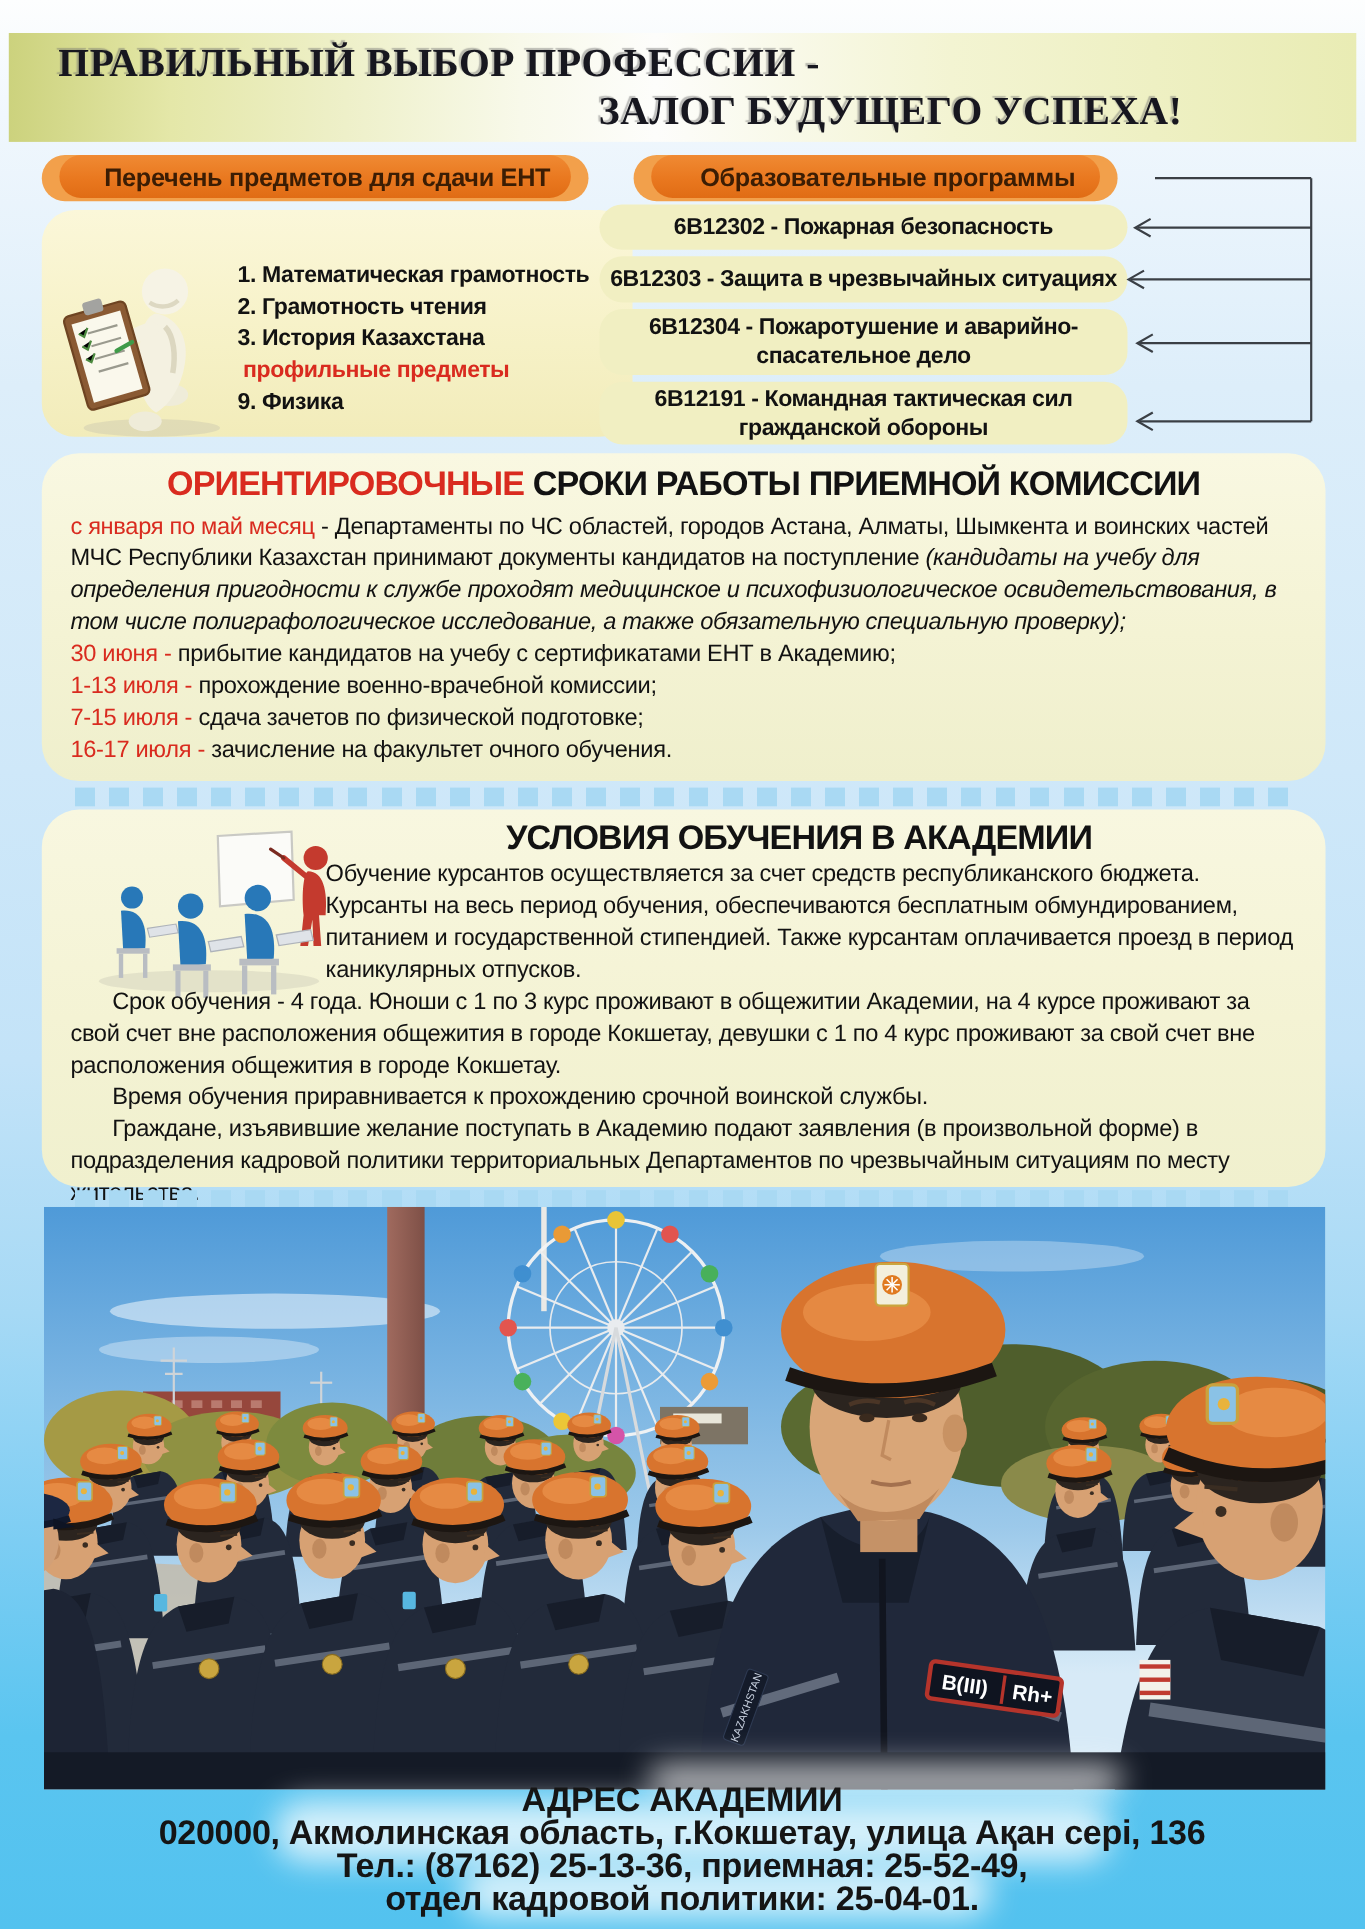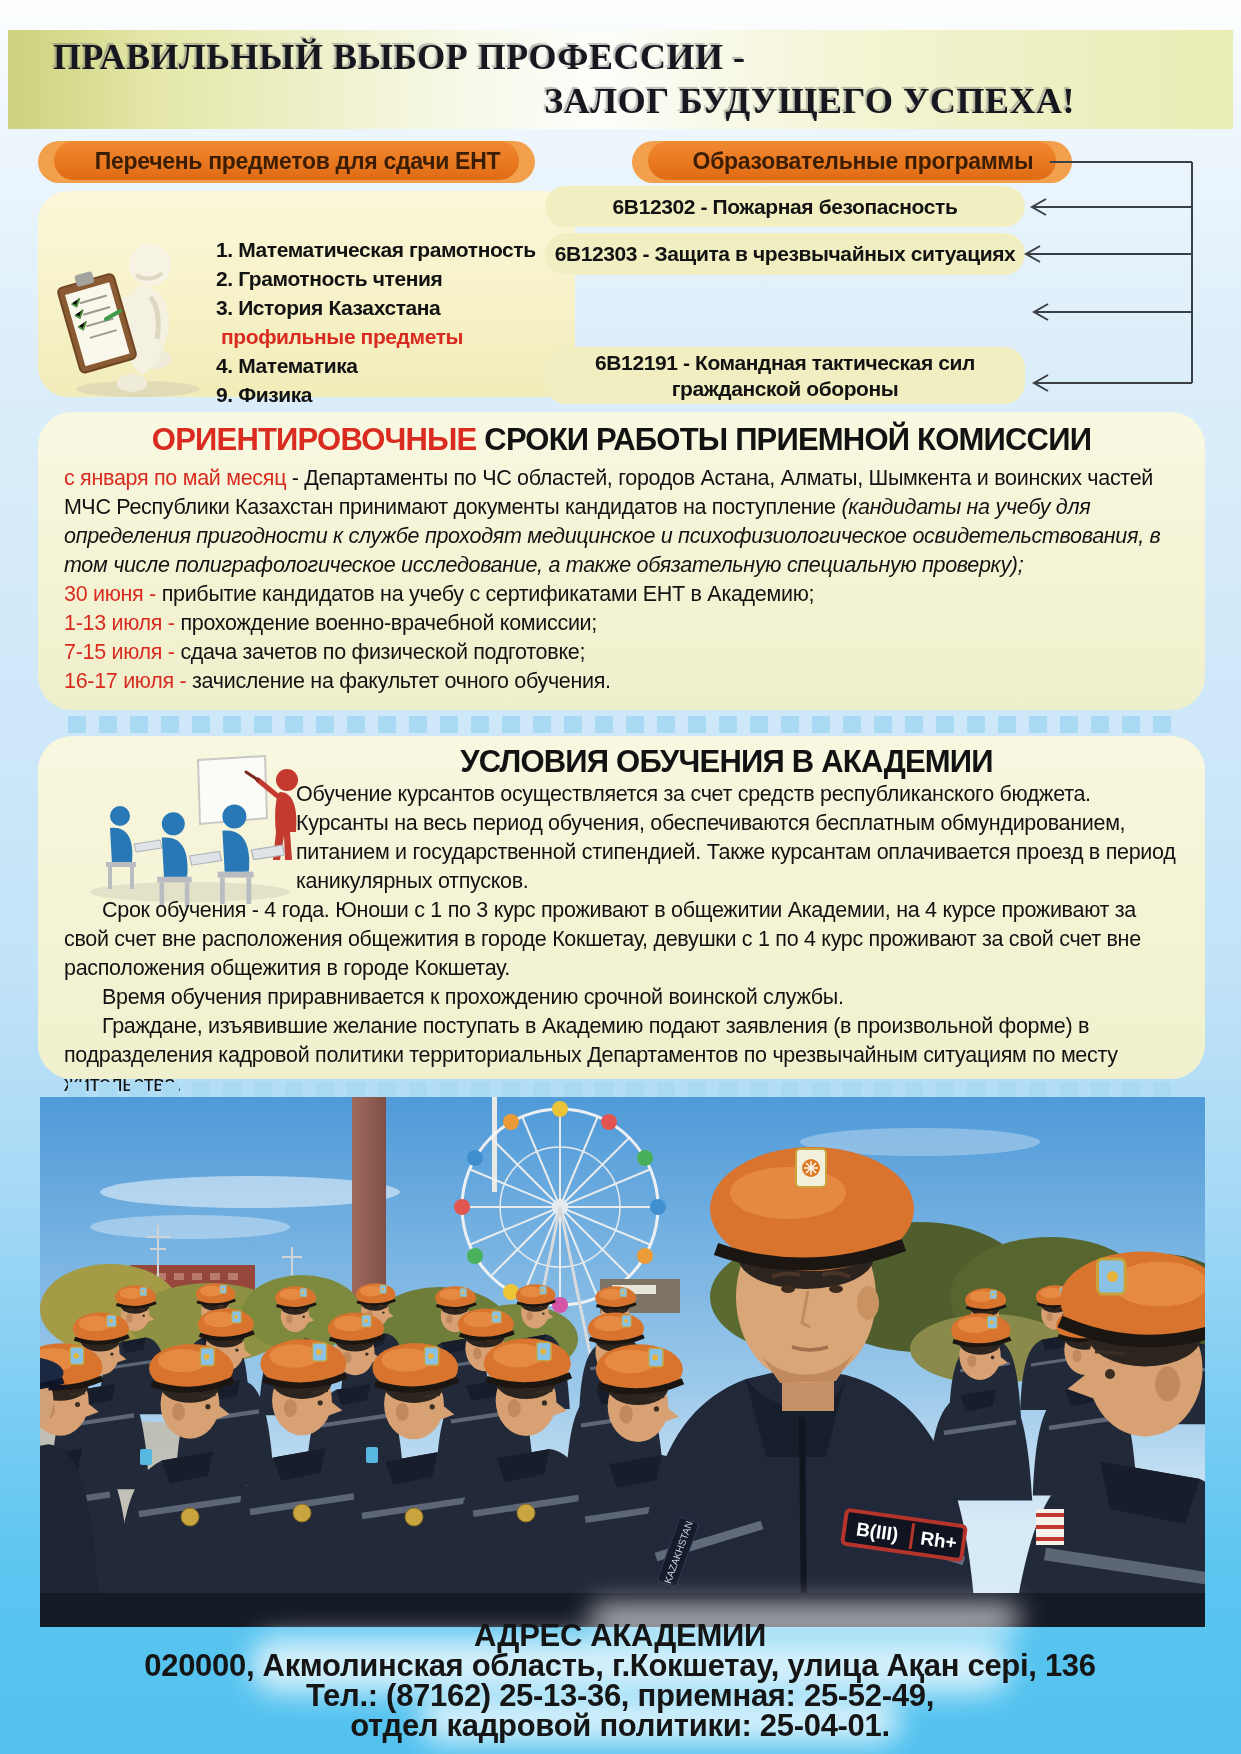--- a/index.html
+++ b/index.html
@@ -14,21 +14,21 @@
     text-shadow:-2px -2px 1px rgba(110,110,110,.45);}
   .t1{left:45px;top:6px;}
   .t2{right:158px;top:50px;}
   
   .pill{position:absolute;height:42px;border-radius:22px;background:#f2a04b;}
   .pill .inner{position:absolute;left:16px;right:16px;top:0;bottom:3px;border-radius:20px;
     background:linear-gradient(180deg,#f08a33 0%,#e9781f 55%,#e06c15 100%);}
   .pill .lbl{position:absolute;left:0;right:0;top:7px;text-align:center;
     font-size:23px;font-weight:bold;color:#3b1d04;letter-spacing:-.3px;padding-left:22px;}
   .left-pill{left:38px;top:141px;width:497px;}
-  .right-pill{left:632px;top:141px;width:440px;}
+  .right-pill{left:576px;top:141px;width:440px;}
   
   .subjects-box{position:absolute;left:38px;top:191px;width:497px;height:206px;border-radius:30px;
     background:linear-gradient(180deg,#fbf7d9 0%,#f6f1c6 60%,#f2ecba 100%);padding-left:40px;}
   .subjects-list{position:absolute;left:178px;top:44px;width:310px;}
   .subj{font-size:21px;font-weight:bold;color:#121212;line-height:29px;white-space:nowrap;letter-spacing:-.4px;}
   .subj.red{color:#d92b1f;padding-left:5px;}
   .clipman{position:absolute;left:8px;top:36px;}
   
   .prog{position:absolute;left:545px;width:480px;background:#f1efc2;border-radius:21px;
     display:flex;align-items:center;justify-content:center;text-align:center;
@@ -116,32 +116,32 @@
           </g>
         </g>
         <path d="M60,92 L74,84" stroke="#3f9b48" stroke-width="4" stroke-linecap="round"></path>
       </svg>
     </div>
     <div class="subjects-list">
       <div class="subj">1. Математическая грамотность</div>
       <div class="subj">2. Грамотность чтения</div>
       <div class="subj">3. История Казахстана</div>
       <div class="subj red">профильные предметы</div>
-      <div class="subj">4. Математика</div>
       <div class="subj">9. Физика</div>
     </div>
   </div>
 
   <div class="pill right-pill">
     <div class="inner"></div>
     <div class="lbl">Образовательные программы</div>
   </div>
 
   <div class="prog prog1">6В12302 - Пожарная безопасность</div>
   <div class="prog prog2">6В12303 - Защита в чрезвычайных ситуациях</div>
+  <div class="prog prog3">6В12304 - Пожаротушение и аварийно-спасательное дело</div>
   <div class="prog prog4">6В12191 - Командная тактическая сил гражданской обороны</div>
 
   <div class="connectors">
     <svg width="190" height="265" viewBox="0 0 190 265">
       <g stroke="#3a3f45" stroke-width="2" fill="none">
         <line x1="30" y1="12" x2="172" y2="12"></line>
         <line x1="172" y1="12" x2="172" y2="233"></line>
         <line x1="172" y1="57" x2="14" y2="57"></line>
         <path d="M26,49 L12,57 L26,65"></path>
         <line x1="172" y1="104" x2="8" y2="104"></line>

